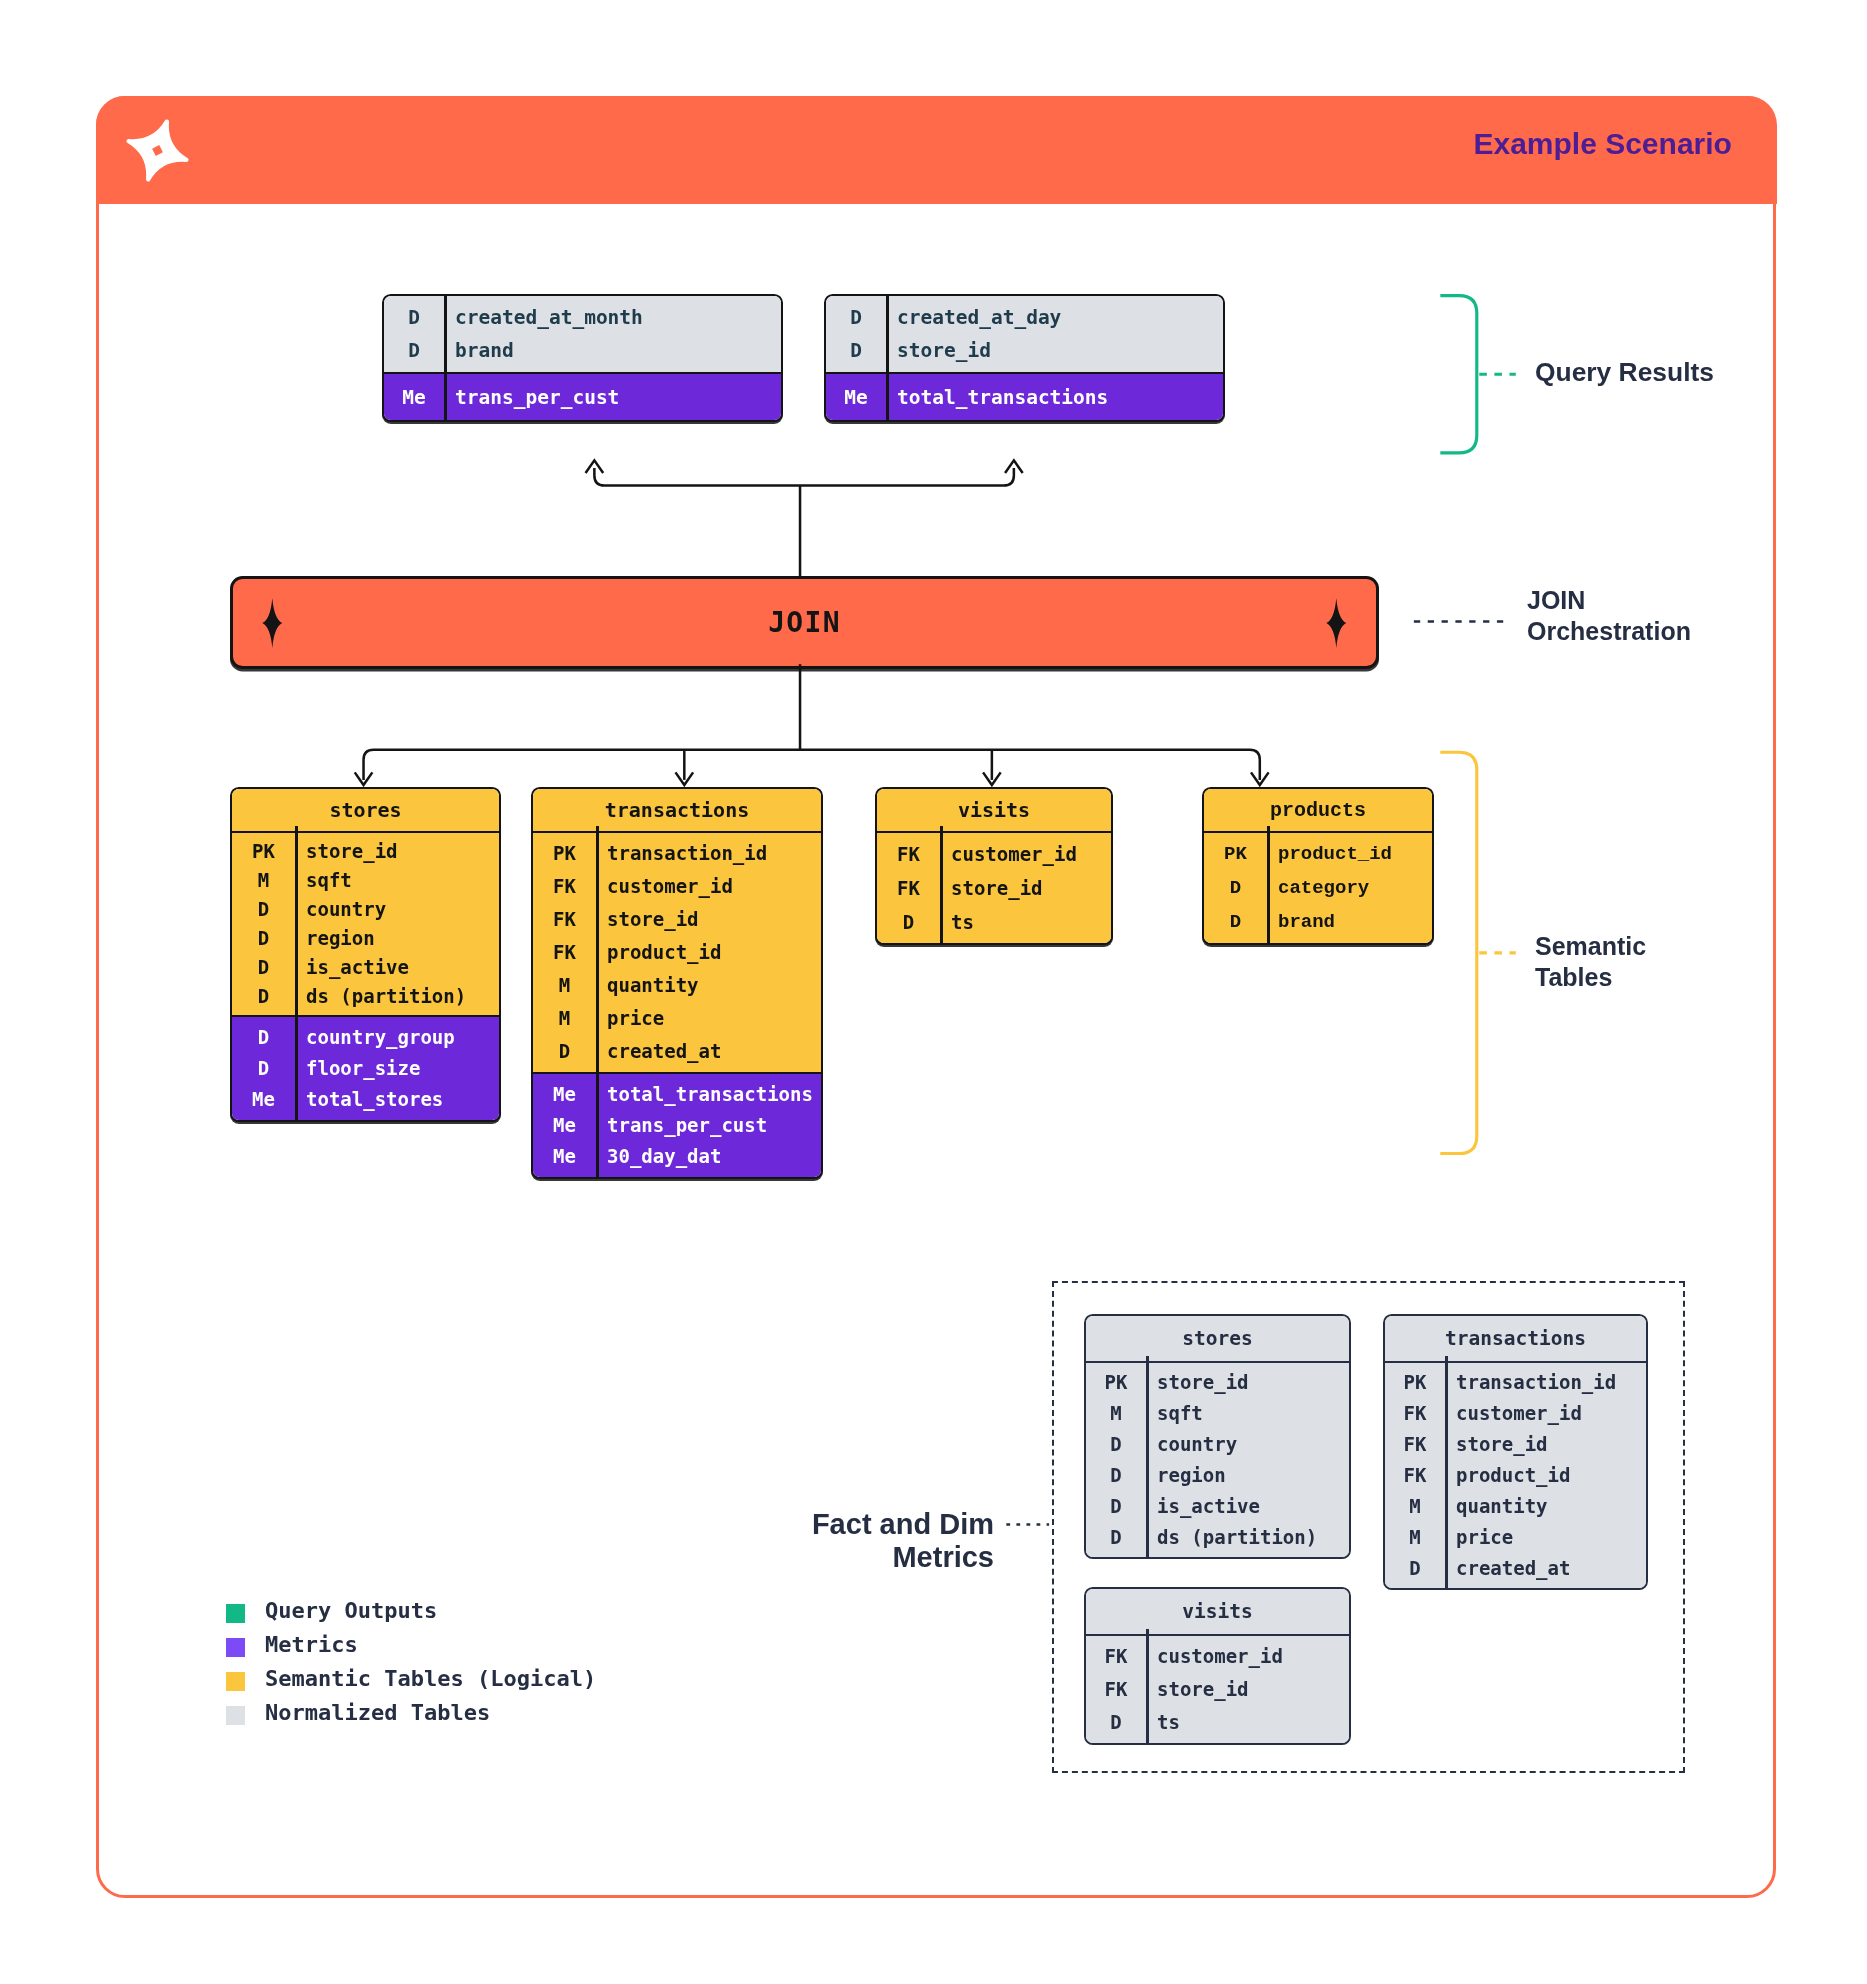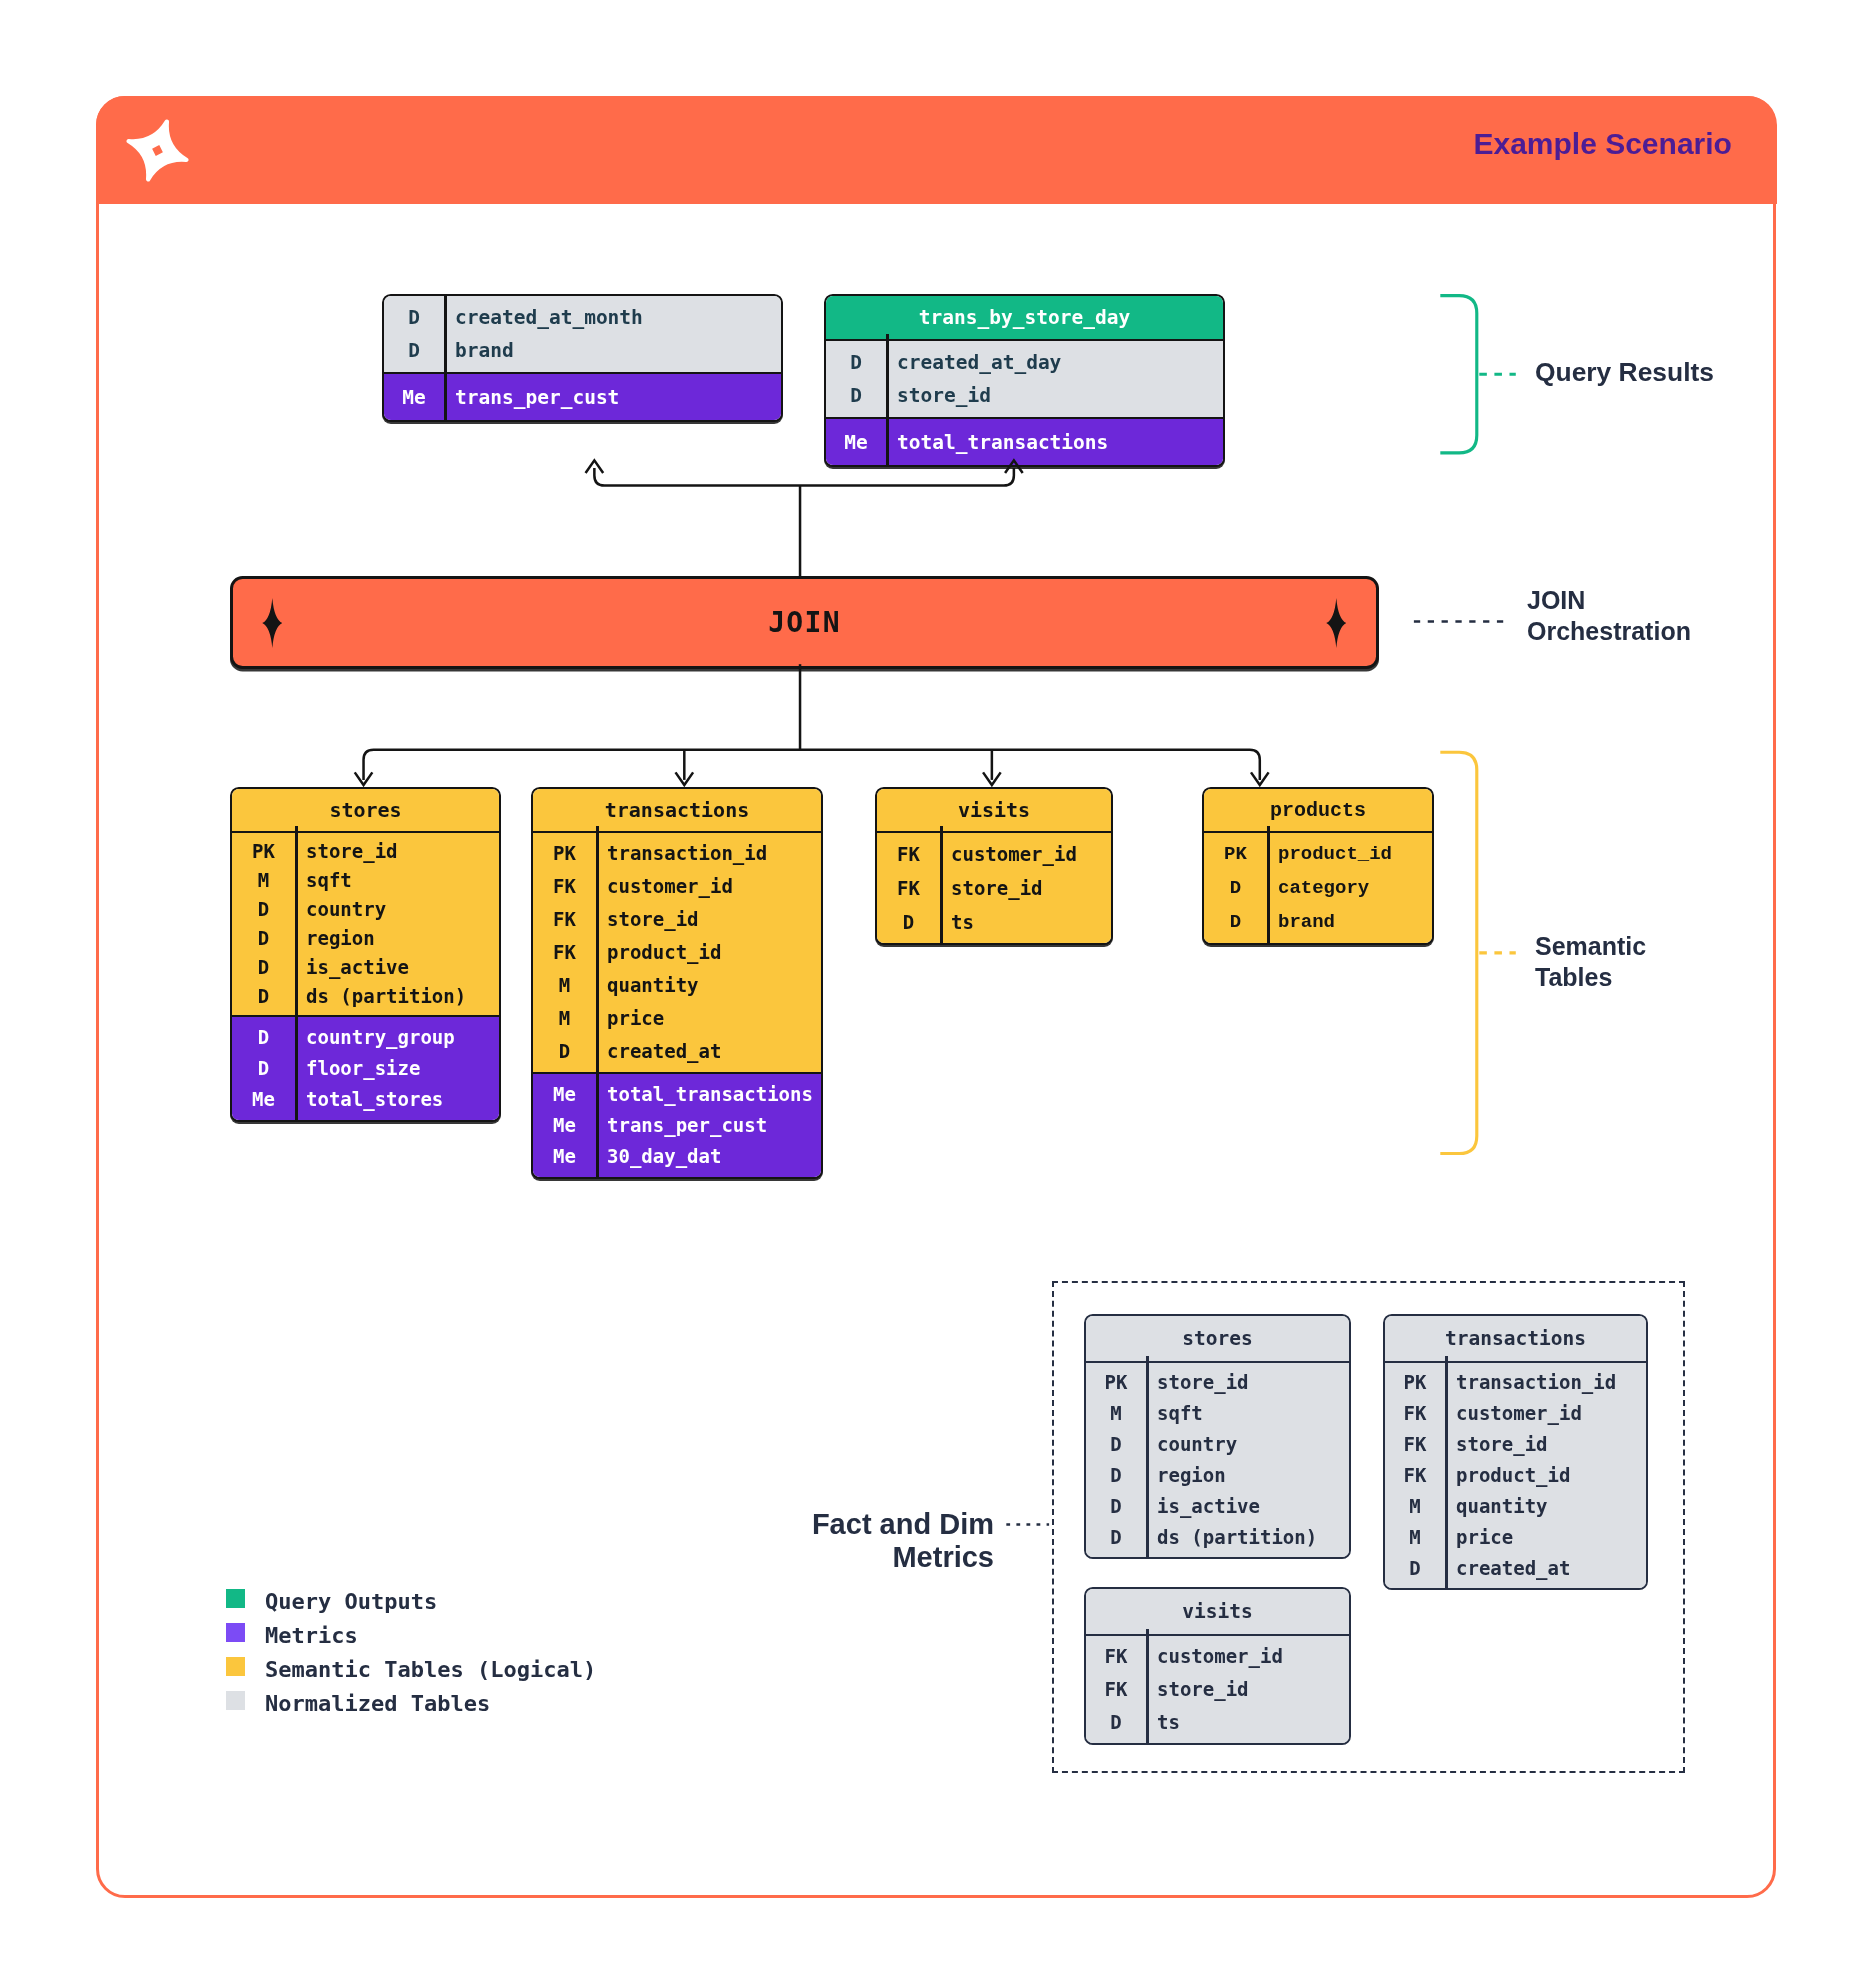--- a/index.html
+++ b/index.html
@@ -76,21 +76,21 @@
   
   .anno{position:absolute;color:#252E42;font-weight:bold;
         font-family:"Liberation Sans", sans-serif;}
   .anno-qr{left:1535px;top:357px;font-size:26.4px;}
   .anno-join{left:1527px;top:585px;font-size:25px;line-height:31px;}
   .anno-sem{left:1535px;top:931px;font-size:25px;line-height:31px;}
   .anno-fact{left:730px;top:1508px;width:264px;text-align:right;font-size:29px;}
 
   
   .legend{position:absolute;left:226px;top:1589px;}
-  .leg-item{display:flex;align-items:flex-start;height:34px;}
+  .leg-item{display:flex;align-items:flex-end;height:34px;}
   .leg-swatch{width:19px;height:19px;flex:none;margin-right:20px;}
   .leg-label{font-family:"DejaVu Sans Mono", monospace;font-weight:bold;
         font-size:22px;color:#252E42;white-space:nowrap;}
 
   svg.overlay{position:absolute;left:0;top:0;pointer-events:none;}
 </style>
 </head>
 <body>
 
 <div class="card">
@@ -117,21 +117,20 @@
       </div>
     </div>
   <div class="sec purple">
       <div class="trow">
         <span class="tkey">Me</span>
         <span class="tval">trans_per_cust</span>
       </div>
     </div>
 </div>
 <div class="tbl qr qr2">
-  <div class="thead">trans_by_store_day</div>
   <div class="sec gray">
       <div class="trow">
         <span class="tkey">D</span>
         <span class="tval">created_at_day</span>
       </div>
       <div class="trow">
         <span class="tkey">D</span>
         <span class="tval">store_id</span>
       </div>
     </div>

